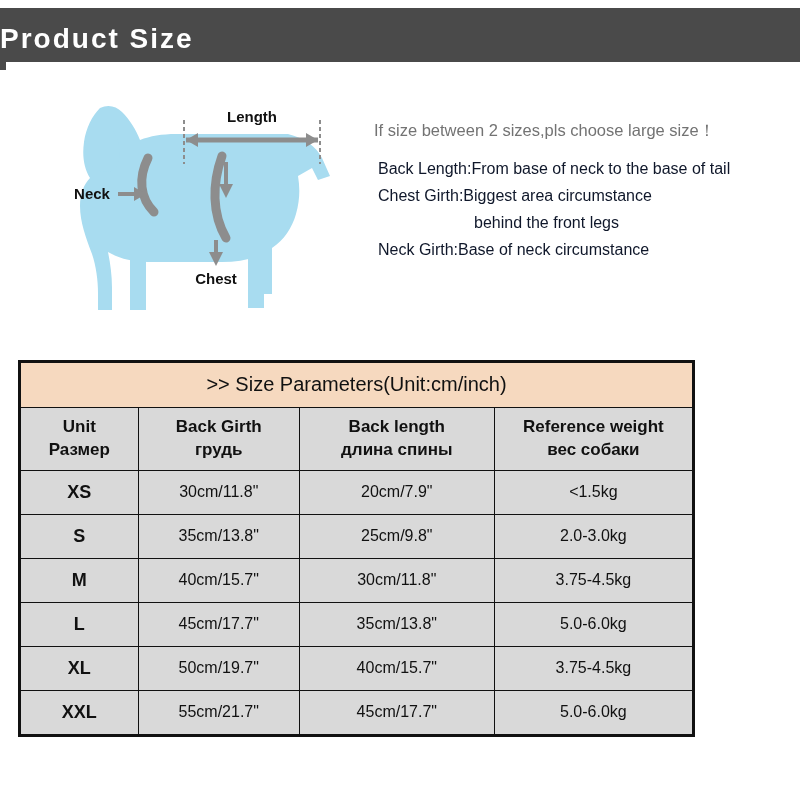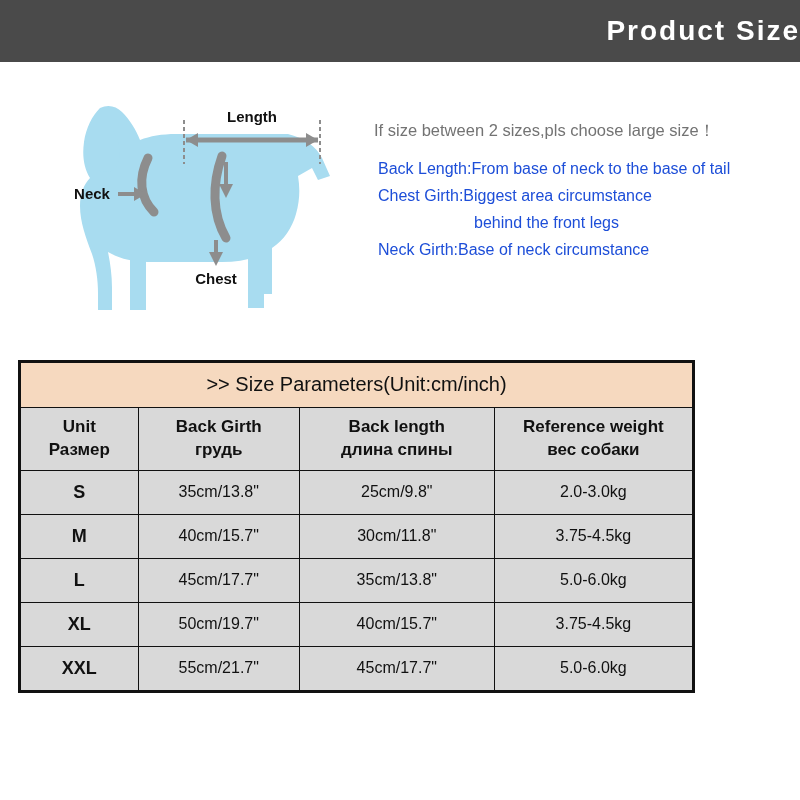--- a/index.html
+++ b/index.html
@@ -16,27 +16,27 @@
   .page {
     position: relative;
     width: 800px;
     height: 800px;
     background: #ffffff;
   }
   
   .header {
     position: absolute;
     left: 0;
-    top: 0;
+    top: 8px;
     width: 800px;
     height: 62px;
     background: #4a4a4a;
     display: flex;
     align-items: center;
-    justify-content: flex-end;
+    justify-content: flex-start;
   }
   .header-title {
     color: #ffffff;
     font-size: 28px;
     font-weight: bold;
     letter-spacing: 2px;
   }
   
   .illus {
     position: absolute;
@@ -57,21 +57,21 @@
     top: 58px;
     width: 430px;
   }
   .note-warn {
     color: #737373;
     font-size: 16.5px;
     margin: 0 0 18px 8px;
     white-space: nowrap;
   }
   .note-line {
-    color: #1d4ed8;
+    color: #0f172a;
     font-size: 16px;
     margin: 0 0 9px 12px;
     white-space: nowrap;
   }
   .note-line.indent {
     margin-left: 108px;
   }
   
   .table-wrap {
     position: absolute;
@@ -225,20 +225,26 @@
             <span>Back length</span>
             <span class="ru">длина спины</span>
           </th>
           <th>
             <span>Reference weight</span>
             <span class="ru">вес собаки</span>
           </th>
         </tr>
 
         <tr class="body-row">
+          <td class="size-cell">XS</td>
+          <td>30cm/11.8"</td>
+          <td>20cm/7.9"</td>
+          <td>&lt;1.5kg</td>
+        </tr>
+        <tr class="body-row">
           <td class="size-cell">S</td>
           <td>35cm/13.8"</td>
           <td>25cm/9.8"</td>
           <td>2.0-3.0kg</td>
         </tr>
         <tr class="body-row">
           <td class="size-cell">M</td>
           <td>40cm/15.7"</td>
           <td>30cm/11.8"</td>
           <td>3.75-4.5kg</td>

